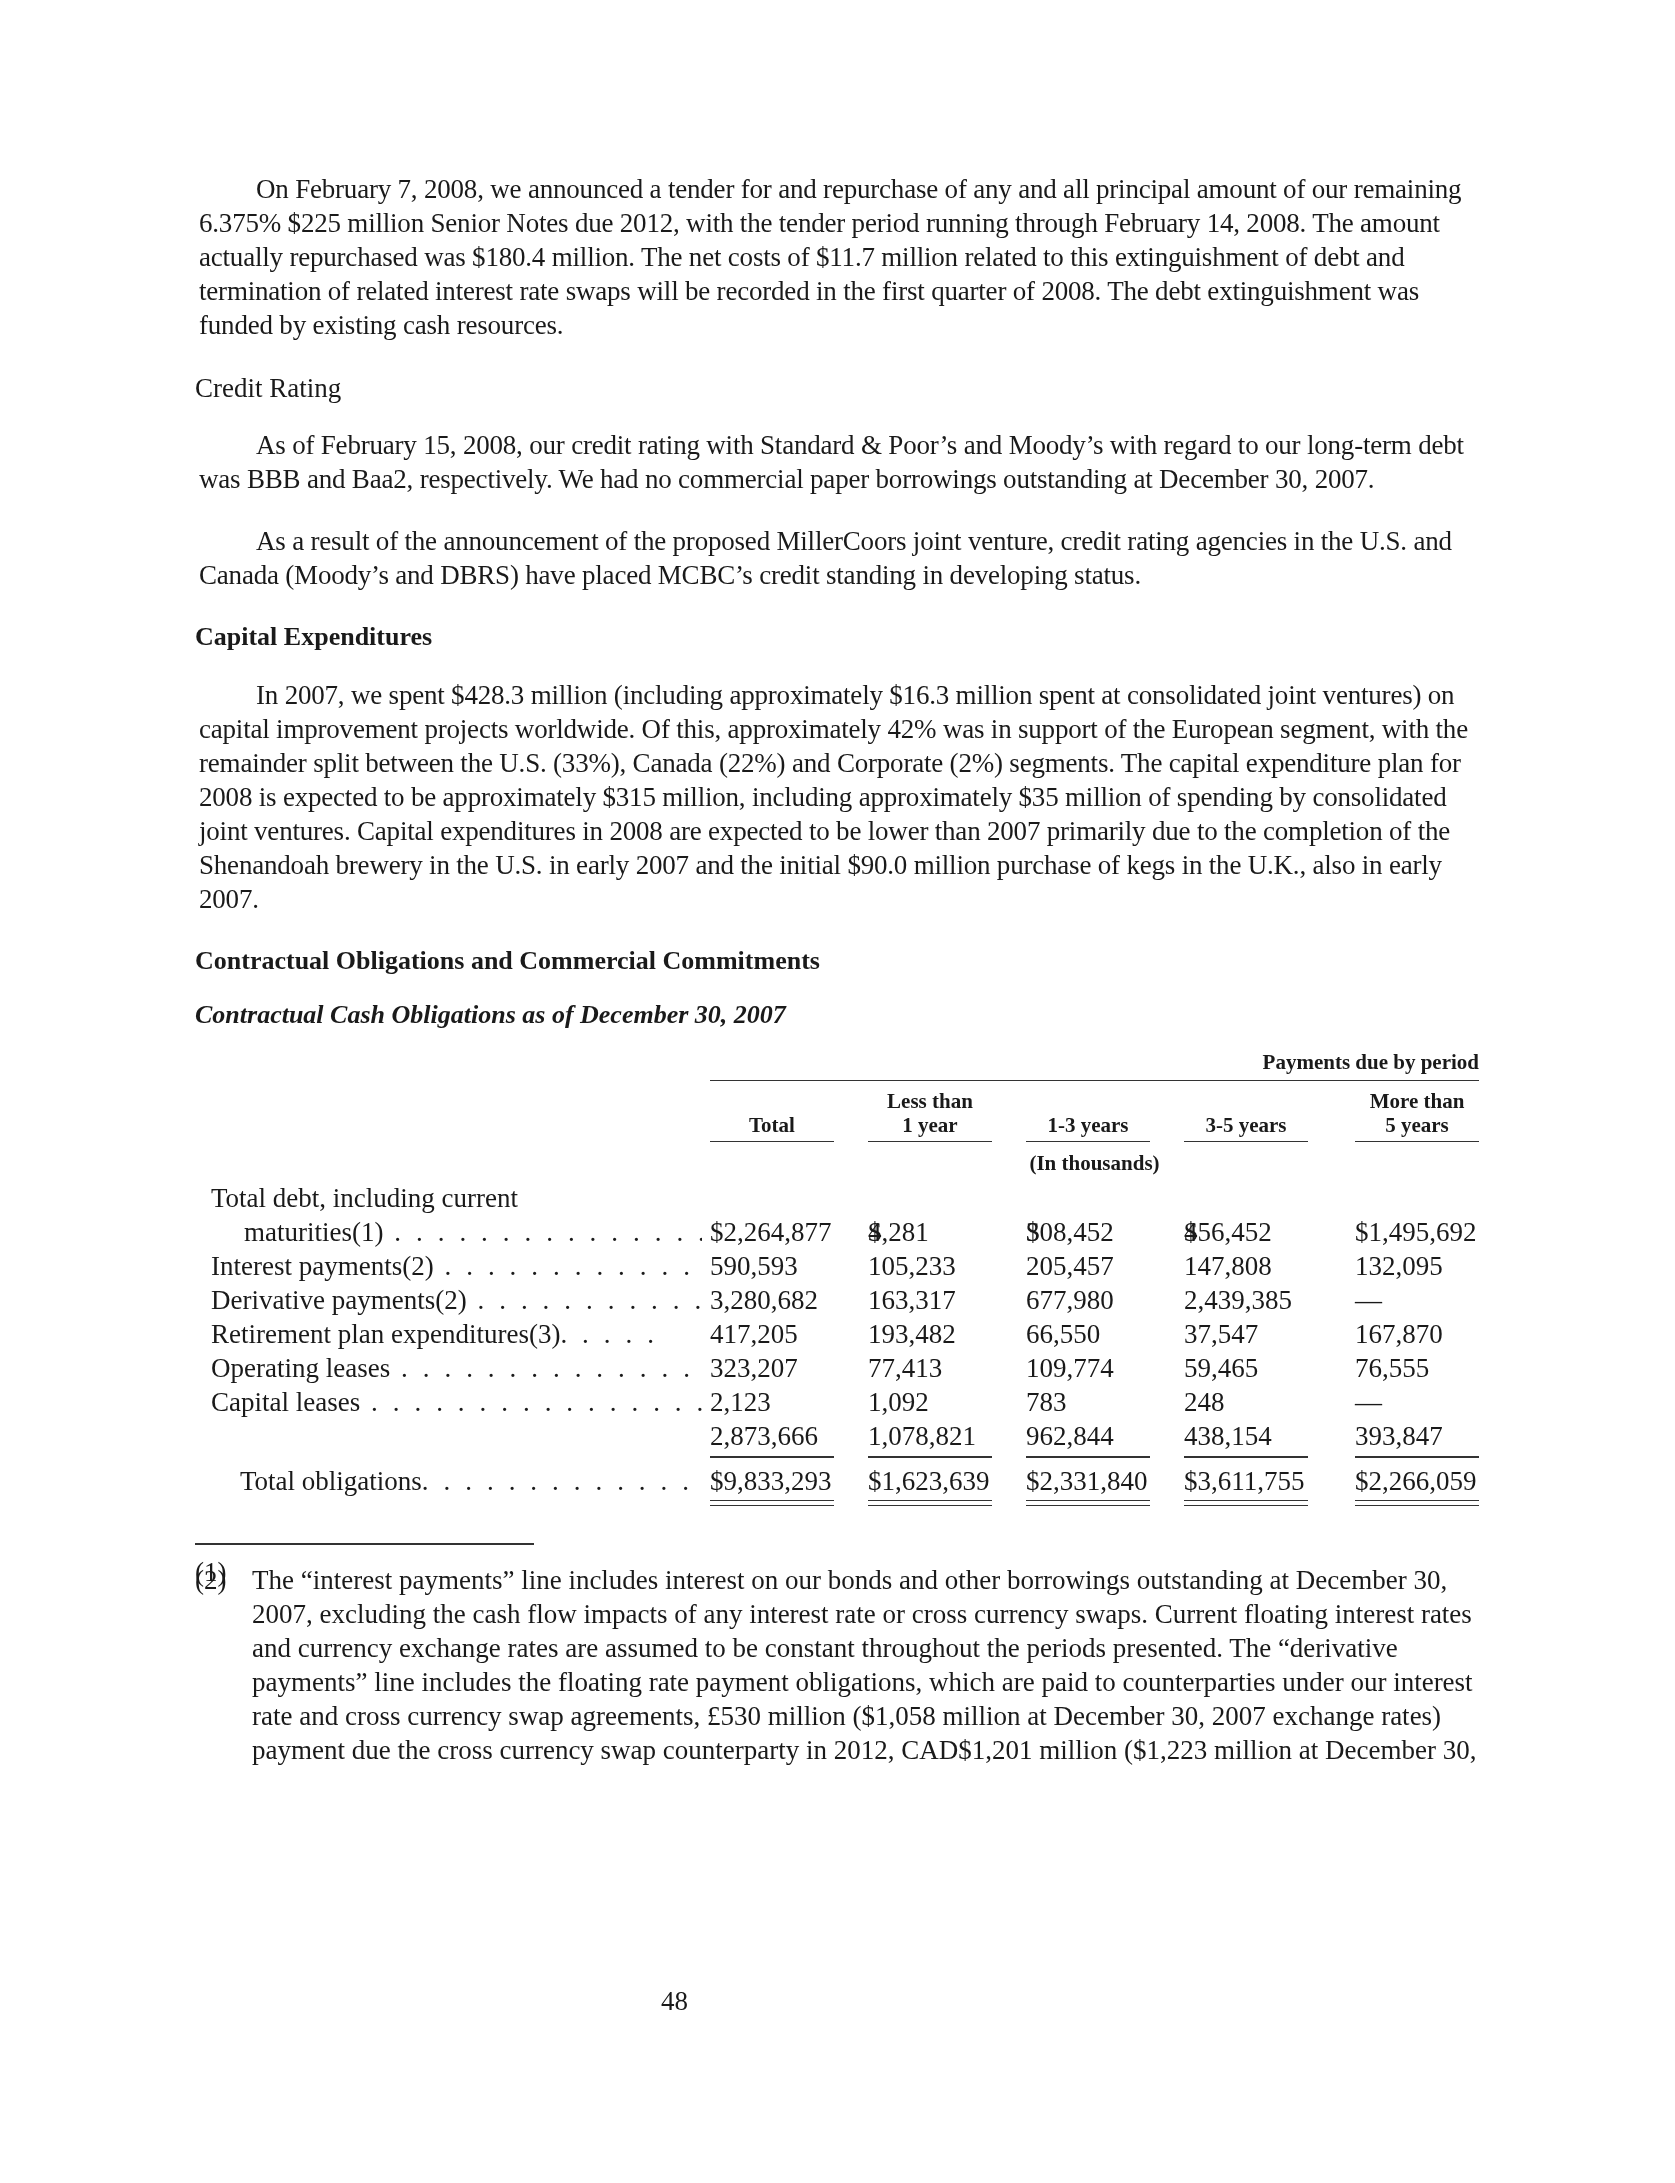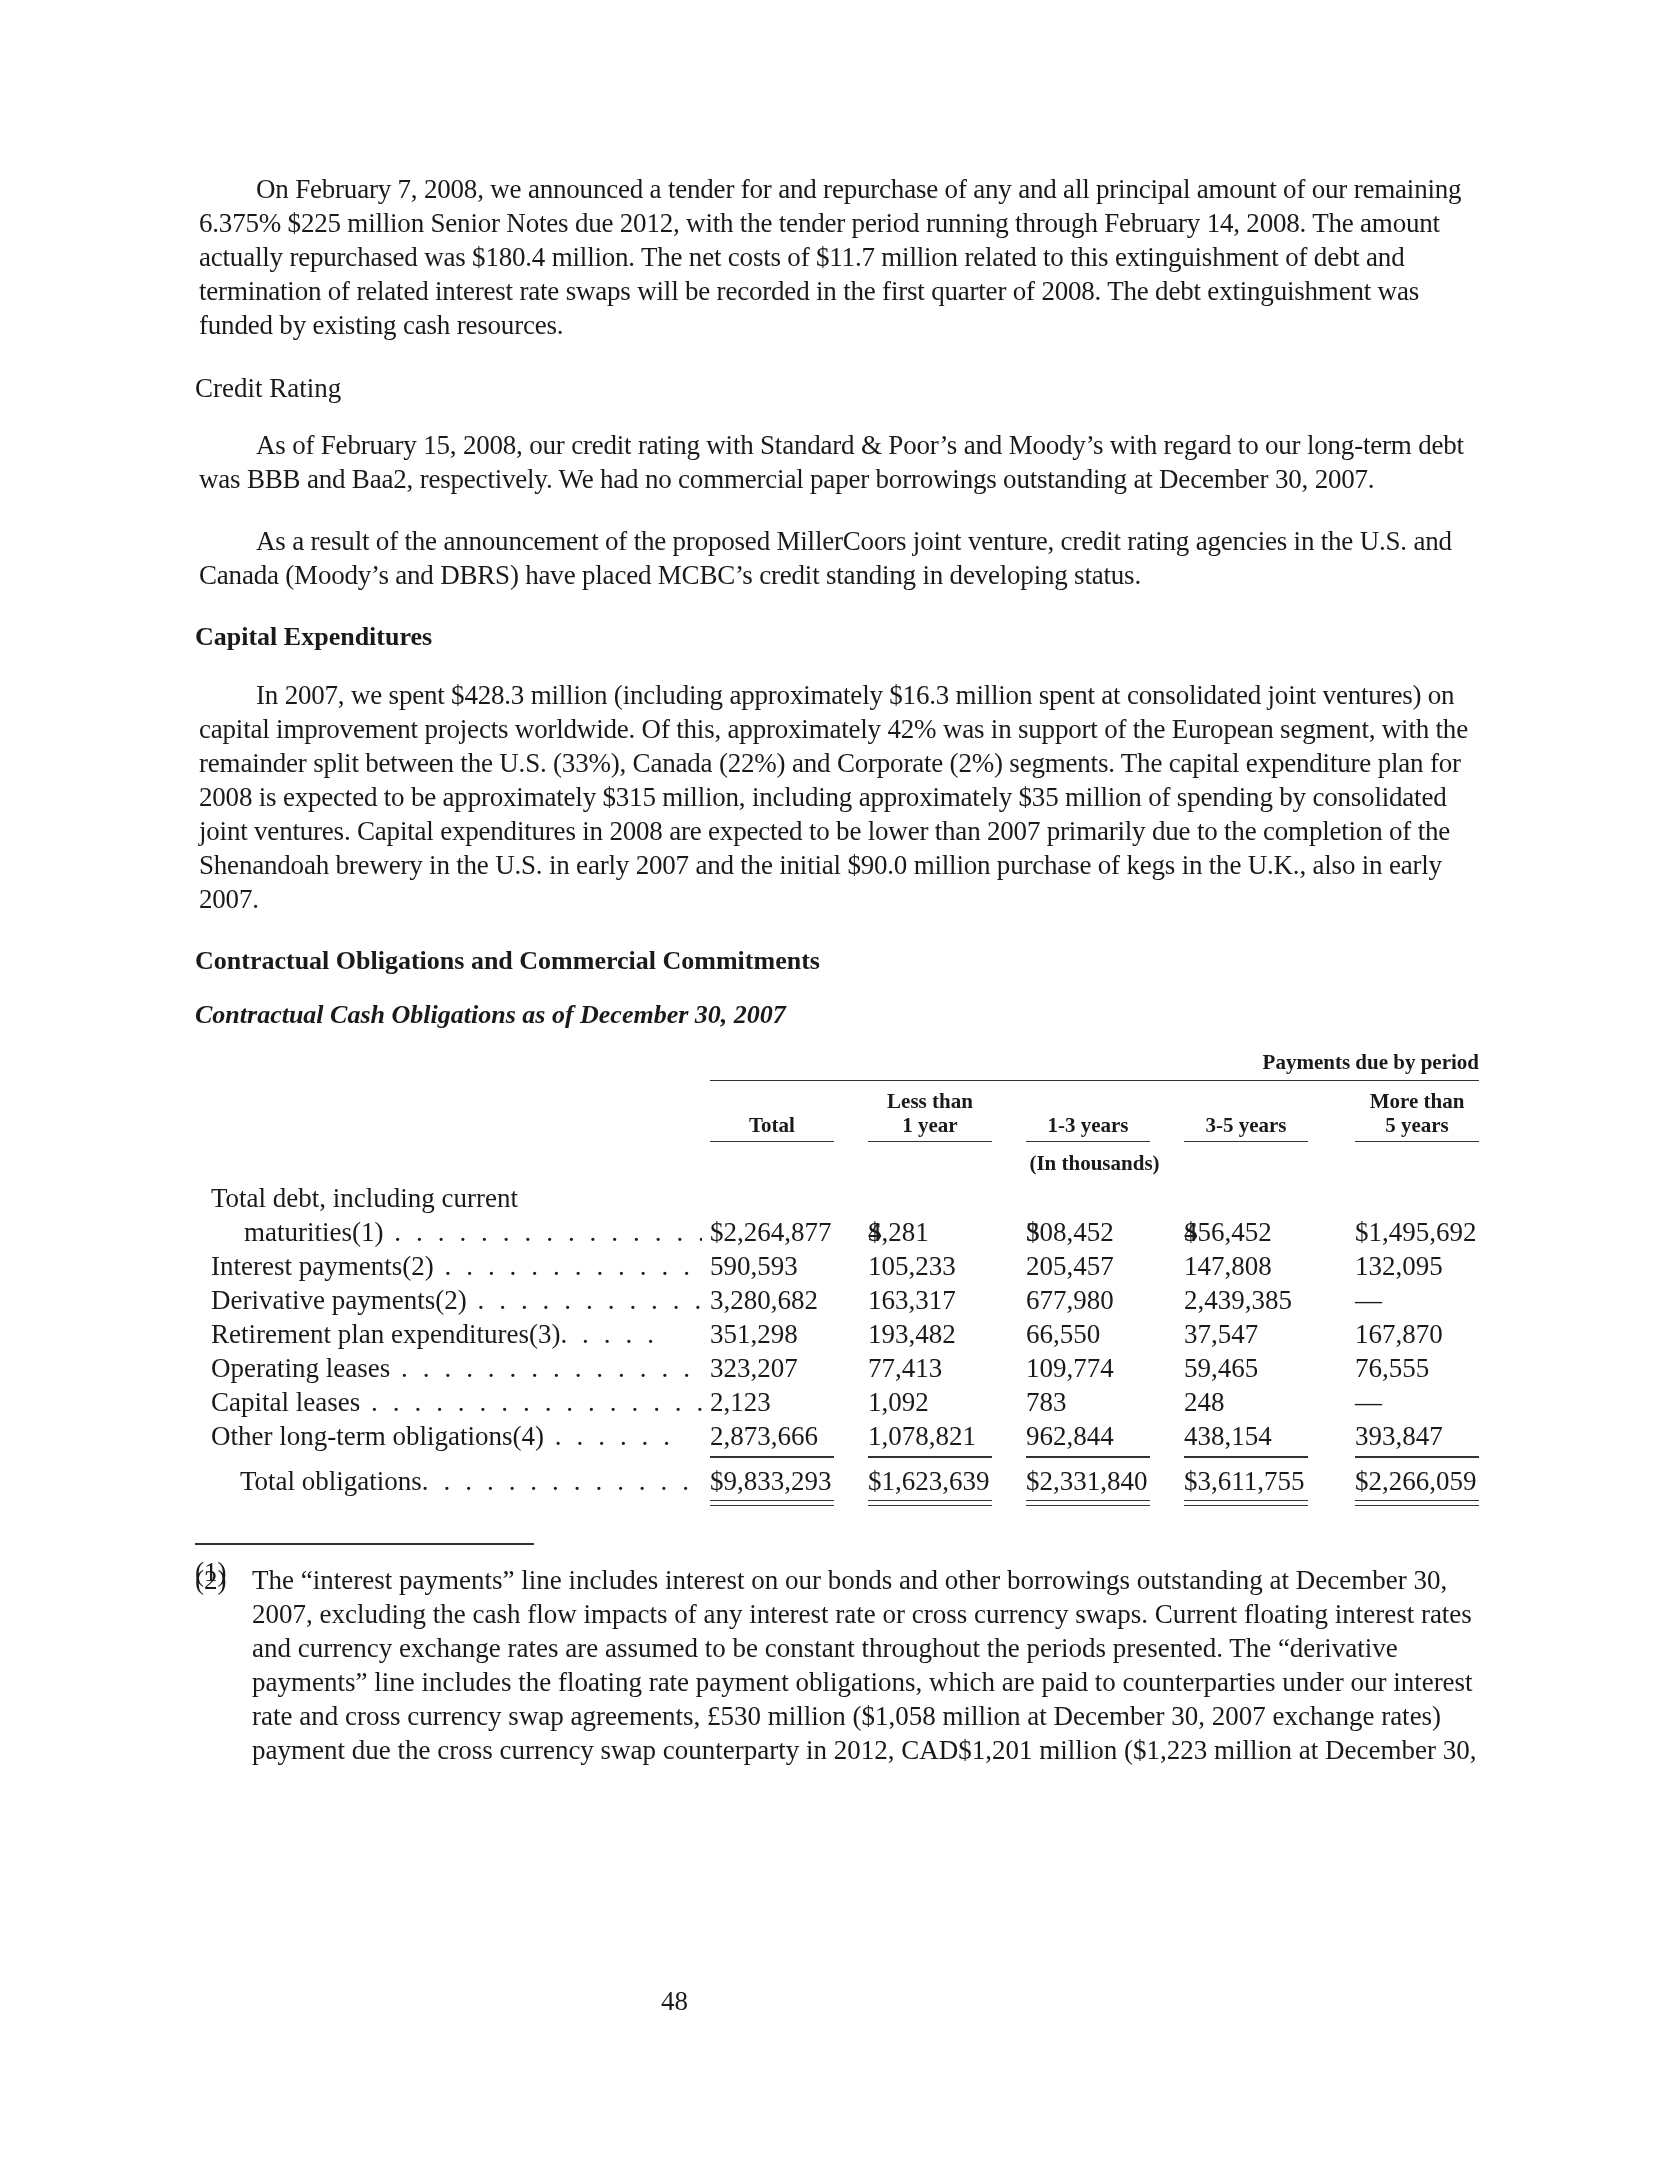--- a/index.html
+++ b/index.html
@@ -123,21 +123,21 @@
       <div class="label"><span>Derivative payments(2)</span><span class="dots"> . . . . . . . . . . .</span></div>
       <div class="cell c0">3,280,682</div>
       <div class="cell c1">163,317</div>
       <div class="cell c2">677,980</div>
       <div class="cell c3">2,439,385</div>
       <div class="cell c4">—</div>
     </div>
 
     <div class="row">
       <div class="label"><span>Retirement plan expenditures(3)</span><span class="dots">. . . . .</span></div>
-      <div class="cell c0">351,298</div>
+      <div class="cell c0">417,205</div>
       <div class="cell c1">193,482</div>
       <div class="cell c2">66,550</div>
       <div class="cell c3">37,547</div>
       <div class="cell c4">167,870</div>
     </div>
 
     <div class="row">
       <div class="label"><span>Operating leases</span><span class="dots"> . . . . . . . . . . . . . . . .</span></div>
       <div class="cell c0">323,207</div>
       <div class="cell c1">77,413</div>
@@ -149,21 +149,20 @@
     <div class="row">
       <div class="label"><span>Capital leases</span><span class="dots"> . . . . . . . . . . . . . . . . . .</span></div>
       <div class="cell c0">2,123</div>
       <div class="cell c1">1,092</div>
       <div class="cell c2">783</div>
       <div class="cell c3">248</div>
       <div class="cell c4">—</div>
     </div>
 
     <div class="row">
-      <div class="label"><span>Other long-term obligations(4)</span><span class="dots"> . . . . . .</span></div>
       <div class="cell c0">2,873,666</div>
       <div class="cell c1">1,078,821</div>
       <div class="cell c2">962,844</div>
       <div class="cell c3">438,154</div>
       <div class="cell c4">393,847</div>
     </div>
 
     <div style="position:relative;height:11.5px;">
       <div class="rule-single c0" style="top:3.3px;"></div>
       <div class="rule-single c1" style="top:3.3px;"></div>

